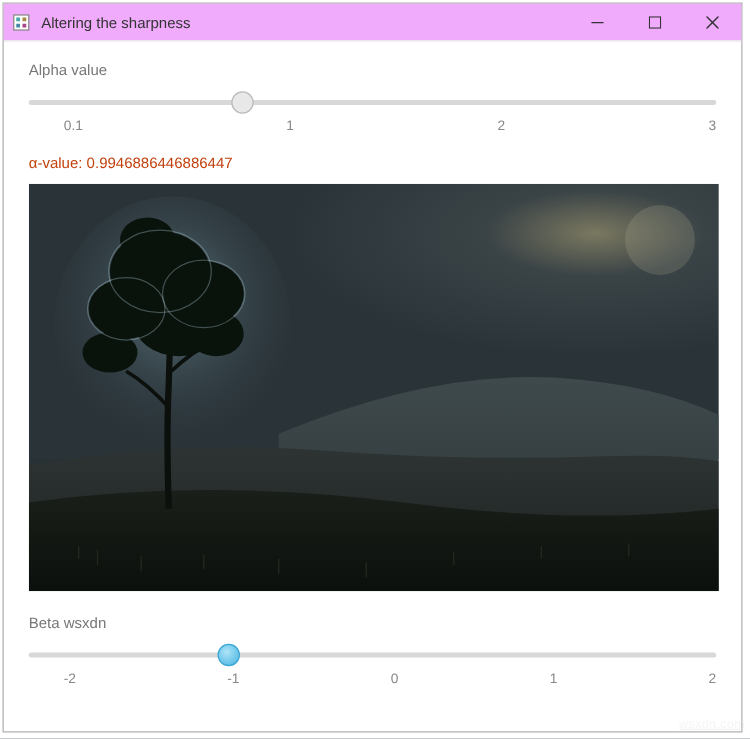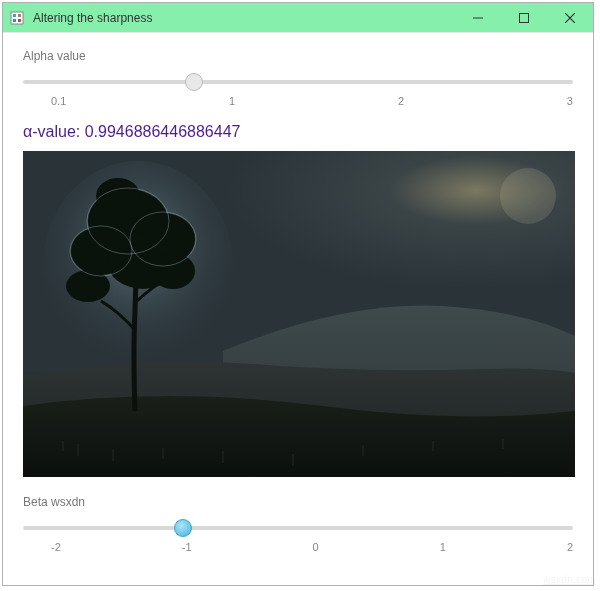--- a/index.html
+++ b/index.html
@@ -20,21 +20,21 @@
       display: flex;
       flex-direction: column;
       background: #fff;
     }
     .titlebar {
       height: 30px;
       display: flex;
       align-items: center;
       border-bottom: 1px solid #e8e8e8;
       padding-left: 6px;
-      background: #86efac;
+      background: #f0abfc;
     }
     .titlebar .app-icon {
       width: 16px; height: 16px;
       margin-right: 8px;
       display: flex; align-items: center; justify-content: center;
     }
     .titlebar .app-icon svg { width: 14px; height: 14px; }
     .titlebar .title {
       flex: 1;
       color: #333;
@@ -87,22 +87,22 @@
       display: flex;
       justify-content: space-between;
       margin-top: 2px;
       color: #888;
       font-size: 11px;
       padding-left: 28px;
     }
     .value-readout {
       margin-top: 16px;
       margin-bottom: 10px;
-      color: #4c1d95;
-      font-size: 16px;
+      color: #c2410c;
+      font-size: 12px;
     }
     .image-box {
       width: 552px;
       height: 326px;
       position: relative;
       overflow: hidden;
       margin-bottom: 18px;
     }
     .image-svg { width: 100%; height: 100%; display: block; }
     .watermark {

